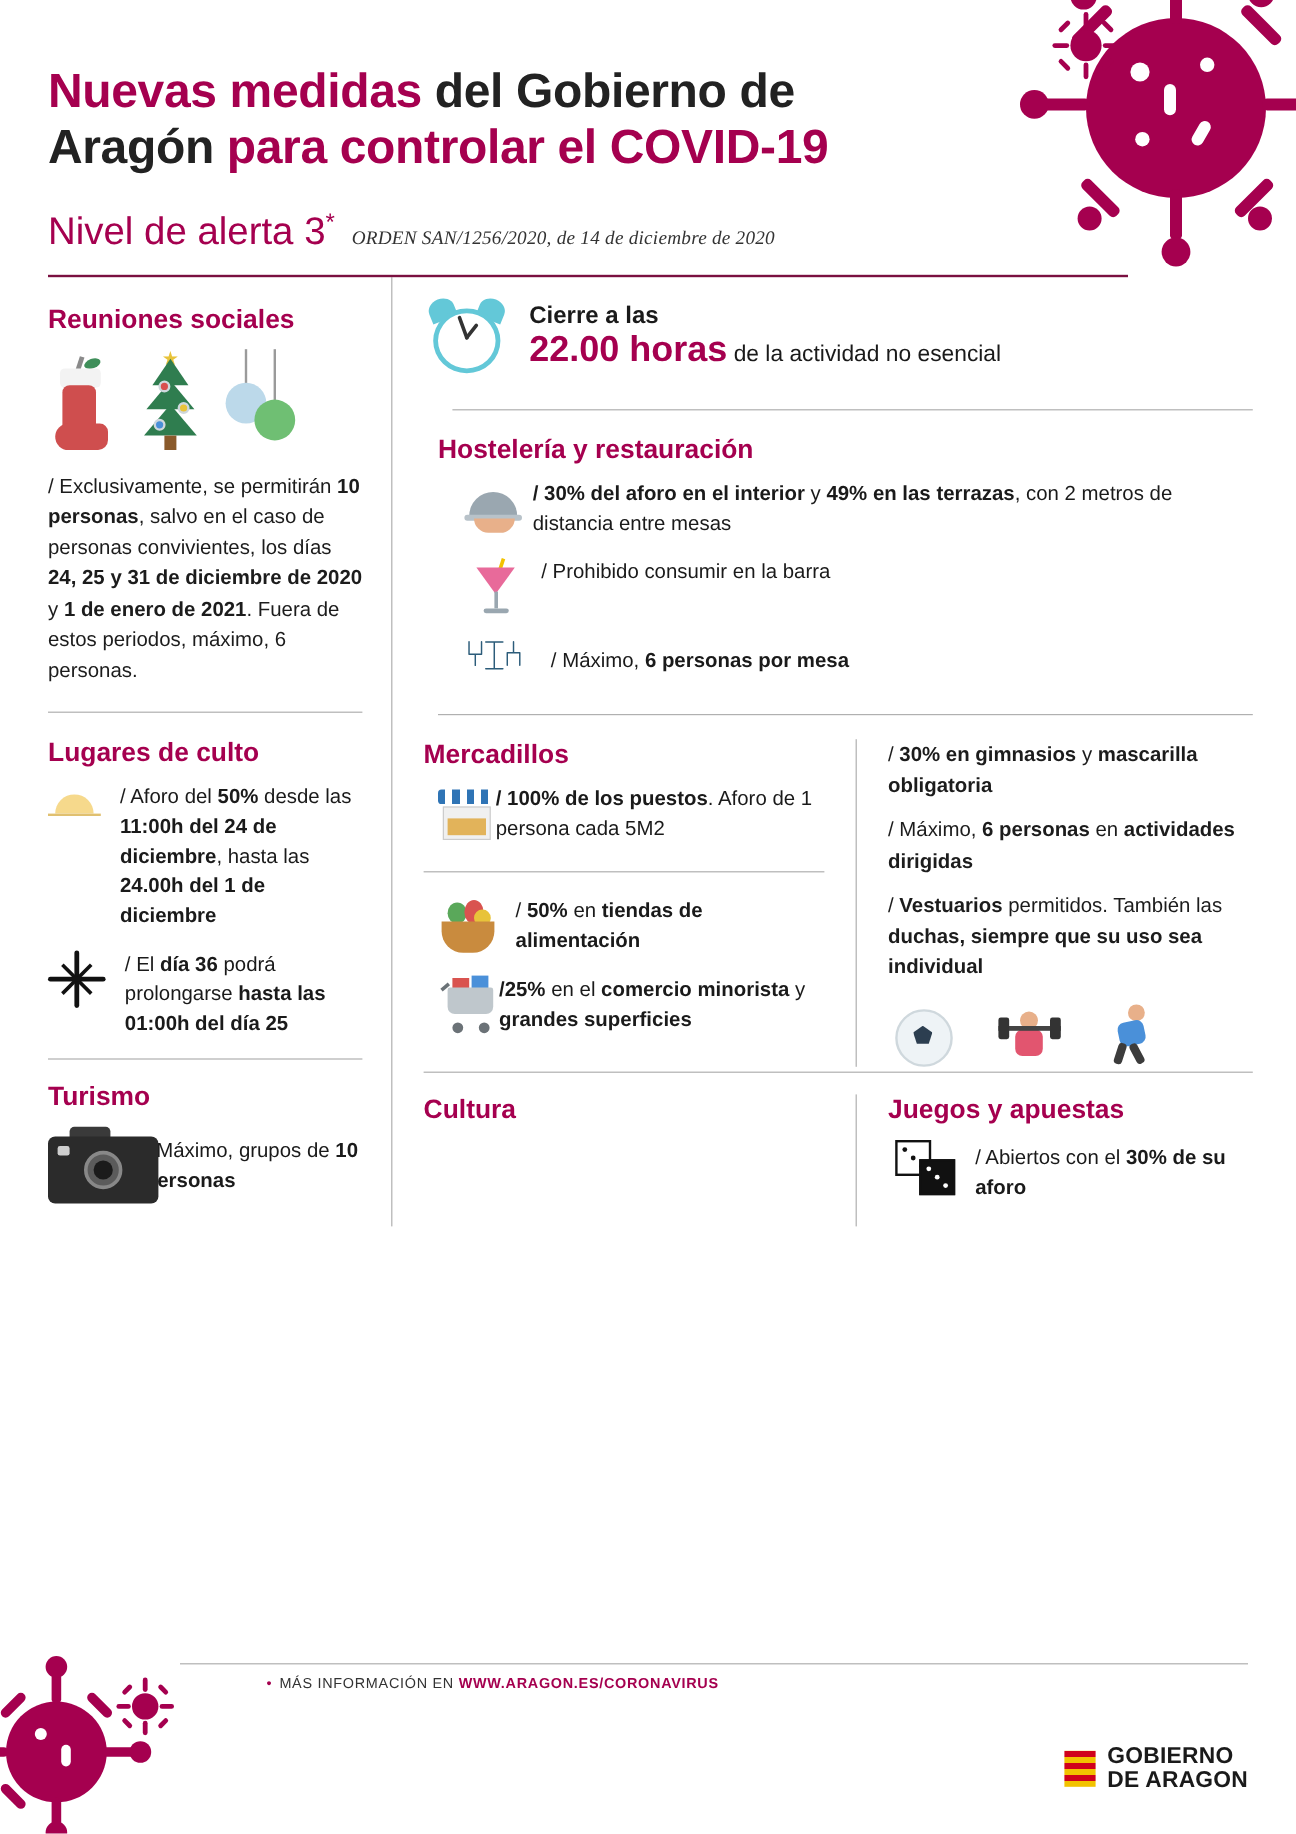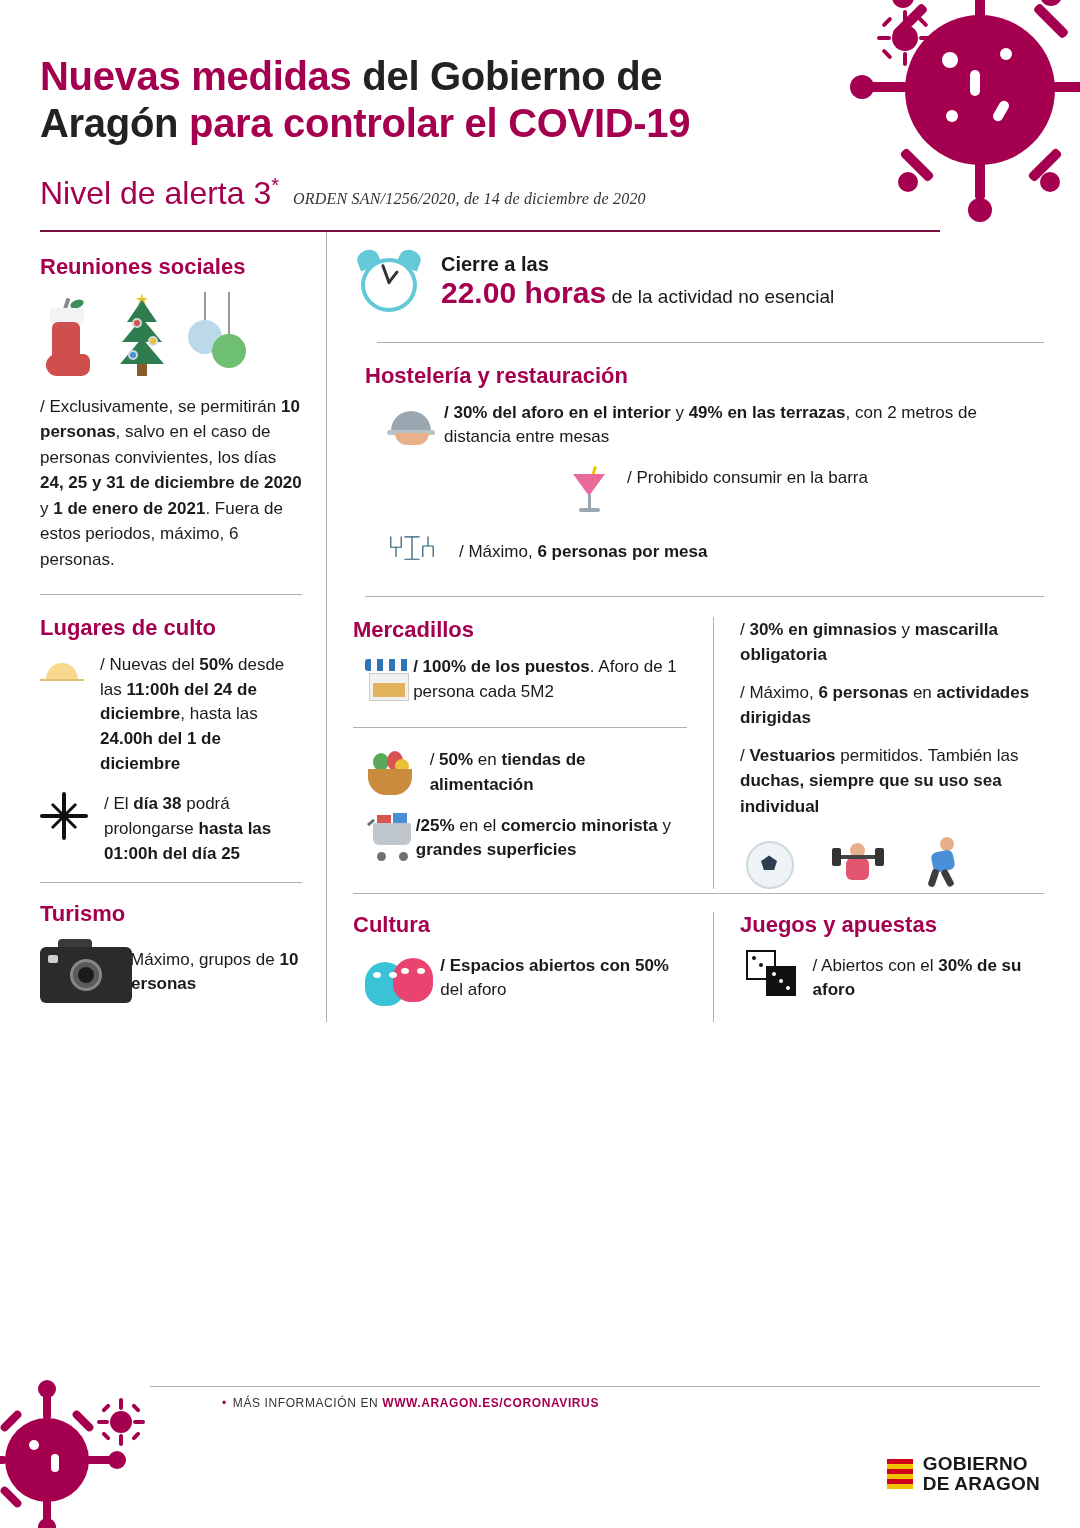--- a/index.html
+++ b/index.html
@@ -483,31 +483,31 @@
 
     <section>
       <h2 class="section-title">Lugares de culto</h2>
 
       <div class="row">
         <div class="icon-slot" style="width:44px;height:40px;position:relative;">
           <div style="position:absolute;bottom:14px;left:6px;width:32px;height:16px;border-radius:16px 16px 0 0;background:#f6d98c;"></div>
           <div style="position:absolute;bottom:12px;left:0;width:44px;height:2px;background:#e0c070;"></div>
         </div>
         <div class="txt">
-          <span>/ Nuevas del </span><span class="b">50%</span><span>  desde las </span><span class="b">11:00h del 24 de diciembre</span><span>, hasta las </span><span class="b">24.00h del 1 de diciembre</span>
+          <span>/ Aforo del </span><span class="b">50%</span><span>  desde las </span><span class="b">11:00h del 24 de diciembre</span><span>, hasta las </span><span class="b">24.00h del 1 de diciembre</span>
         </div>
       </div>
 
       <div class="row">
         <div class="sparkle">
             <div class="d1"></div>
             <div class="d2"></div>
           </div>
         <div class="txt">
-          <span>/ El </span><span class="b">día 38</span><span> podrá prolongarse </span><span class="b">hasta las 01:00h del día 25</span>
+          <span>/ El </span><span class="b">día 36</span><span> podrá prolongarse </span><span class="b">hasta las 01:00h del día 25</span>
         </div>
       </div>
     </section>
 
     <div id="left-bottom">
       <h2 class="section-title">Turismo</h2>
       <div class="row" style="align-items:center;">
         <div class="camera">
           <div class="top"></div>
             <div class="bodyc"></div>
@@ -550,21 +550,21 @@
         <div class="tray">
           <div class="dome"></div>
             <div class="plate"></div>
             <div class="hand"></div>
         </div>
         <div class="txt">
           <span class="b">/ </span><span class="b">30% del aforo en el interior</span><span> y </span><span class="b">49% en las terrazas</span><span>, con 2 metros de distancia entre mesas</span>
         </div>
       </div>
 
-      <div class="row" style="padding-left:26px;justify-content:center;">
+      <div class="row" style="padding-left:26px;">
         <div class="cocktail">
           <div class="straw"></div>
             <div class="glass"></div>
             <div class="stem"></div>
             <div class="base"></div>
         </div>
         <div class="txt">
           <span>/ Prohibido consumir en la barra</span>
         </div>
       </div>
@@ -659,33 +659,20 @@
               <div class="leg1"></div>
               <div class="leg2"></div>
           </div>
         </div>
       </div>
     </div>
 
     <div id="bottom-grid">
       <div class="cell cell-cultura">
         <h2 class="section-title">Cultura</h2>
-        <div class="row" style="padding-left:12px;align-items:center;">
-          <div class="masks">
-            <div class="m1"></div>
-              <div class="m2"></div>
-            <div class="eye" style="bottom:28px;left:8px;"></div>
-            <div class="eye" style="bottom:28px;left:24px;"></div>
-            <div class="eye" style="bottom:32px;left:36px;"></div>
-            <div class="eye" style="bottom:32px;left:52px;"></div>
-          </div>
-          <div class="txt">
-            <span class="b">/ </span><span class="b">Espacios abiertos con 50%</span><span> del aforo</span>
-          </div>
-        </div>
       </div>
 
       <div class="cell cell-juegos">
         <h2 class="section-title">Juegos y apuestas</h2>
         <div class="row" style="padding-left:6px;align-items:center;">
           <div class="dice">
             <div class="d da"></div>
             <div class="pip" style="top:6px;left:6px;"></div>
             <div class="pip" style="top:13px;left:13px;"></div>
             <div class="pip" style="top:20px;left:20px;"></div>

